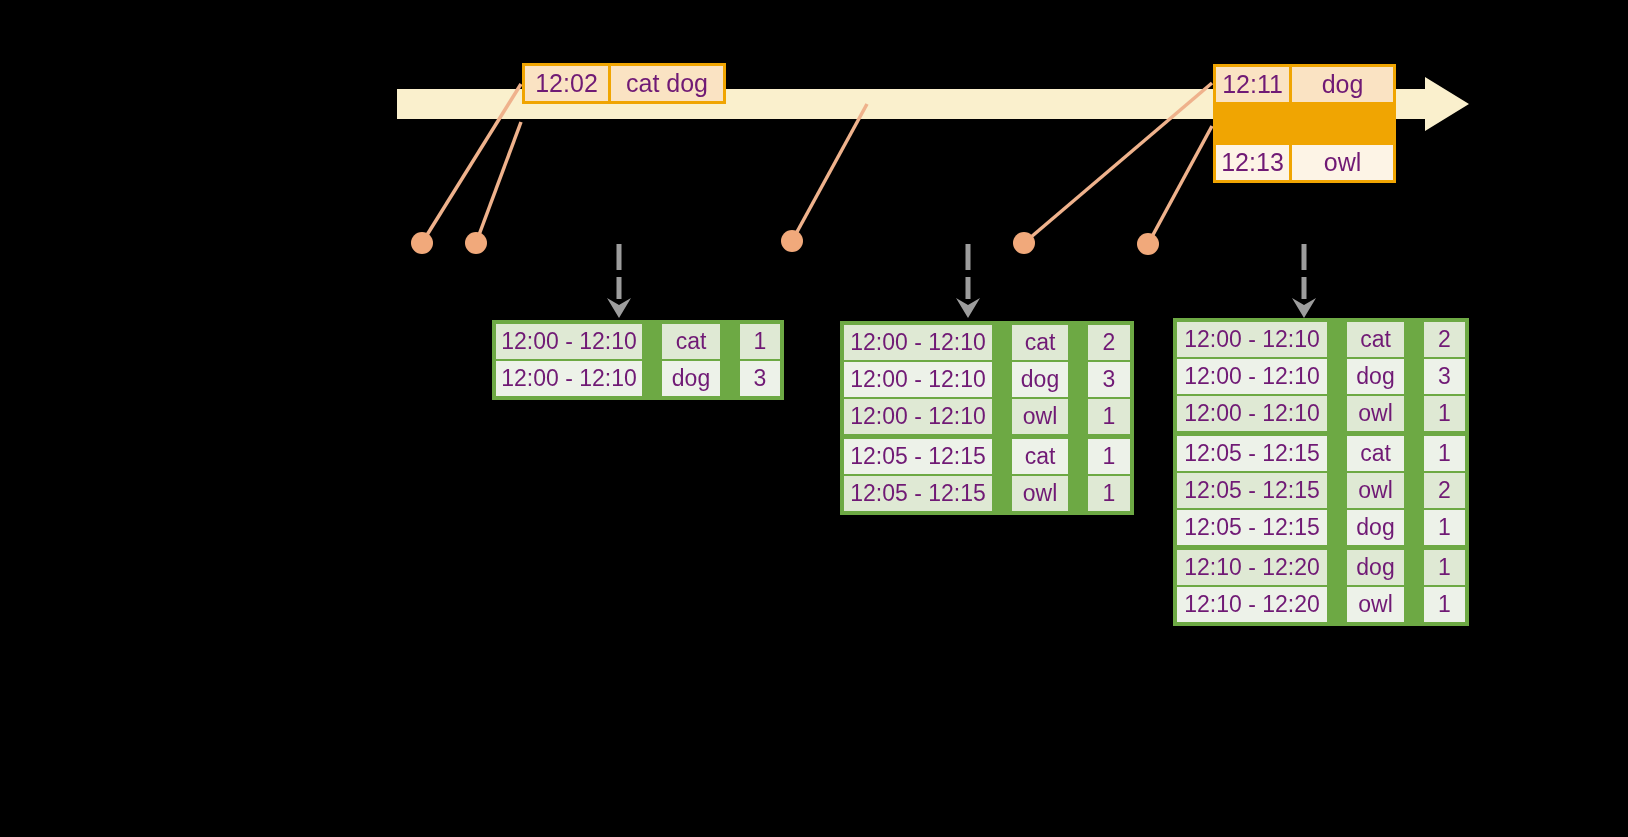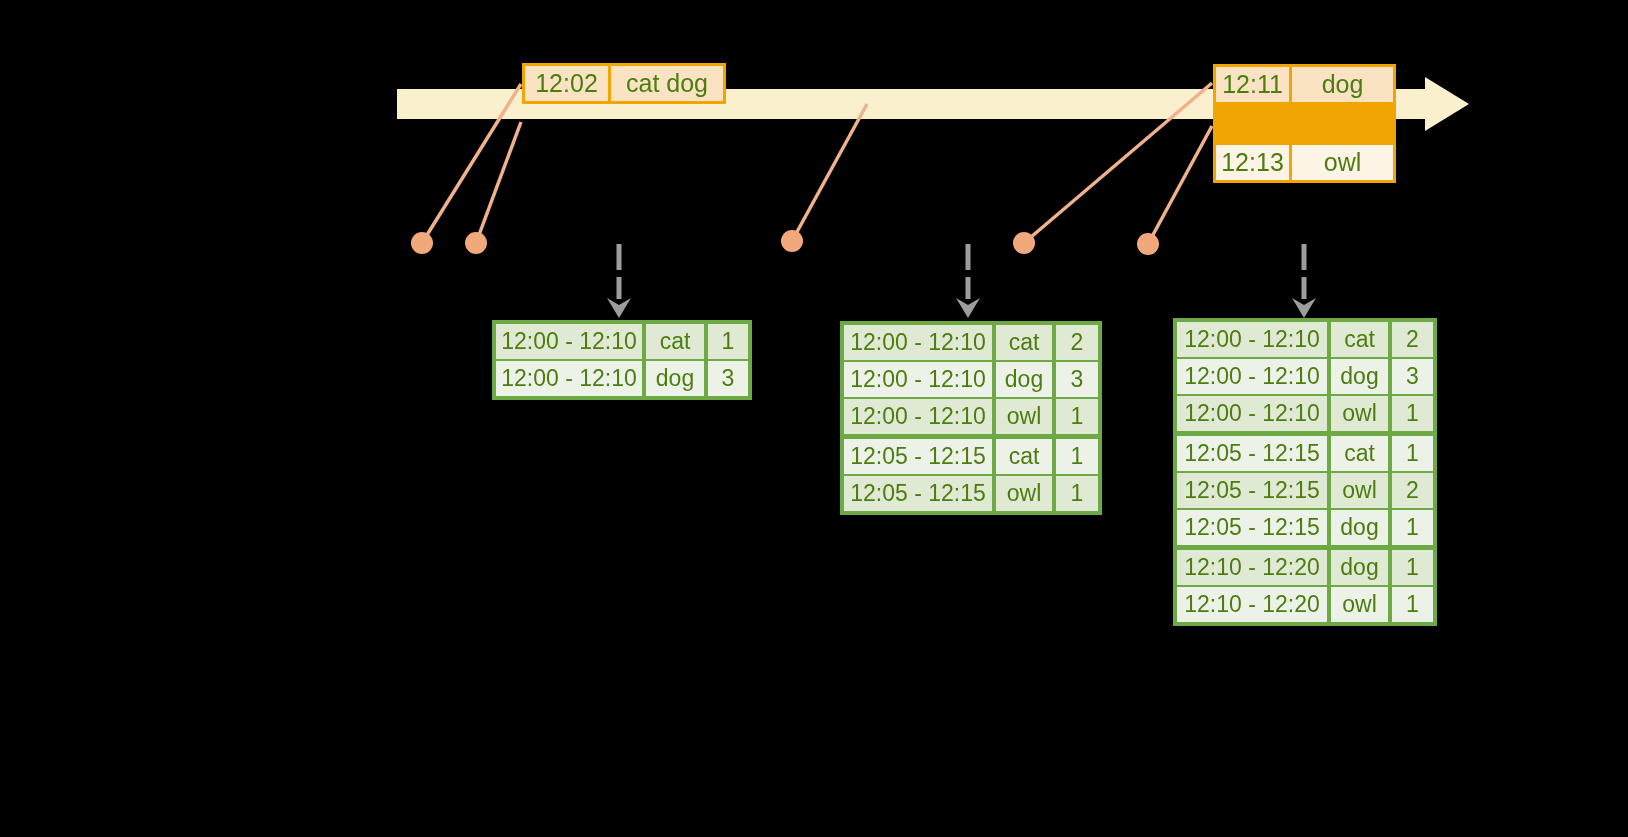--- a/index.html
+++ b/index.html
@@ -1,37 +1,37 @@
 <!DOCTYPE html>
 <html><head>
 <meta charset="utf-8">
 <style>
   html,body{margin:0;padding:0;background:#000;}
   .canvas{
     position:relative;width:1552px;height:837px;background:#000;
-    overflow:hidden;font-family:"Liberation Sans",sans-serif;color:#4d7c0f;
+    overflow:hidden;font-family:"Liberation Sans",sans-serif;color:#701a75;
   }
   .overlay{position:absolute;left:0;top:0;}
   
   .dtable{position:absolute;display:flex;flex-direction:column;box-sizing:border-box;}
   .trow{display:grid;grid-template-columns:var(--cols);}
   .trow:first-child{margin-top:0 !important;}
   .cell{
     height:var(--rowh,35px);display:flex;align-items:center;justify-content:center;
     white-space:nowrap;overflow:hidden;
   }
   
   .etable{background:#F0A502;padding:3px;}
   .etable .trow{margin-top:3px;gap:3px;}
   .etable .cell{font-size:25px;}
   .etable .cell.dark{background:#FAE3C3;}
   .etable .cell.light{background:#FDF4E6;}
   
   .gtable{background:#6DA944;padding:4px;}
-  .gtable .trow{margin-top:2px;gap:4px;border-radius:14px;}
+  .gtable .trow{margin-top:2px;gap:20px;border-radius:14px;}
   .gtable .trow.group-start{margin-top:5px;}
   .gtable .cell{font-size:23px;}
   .gtable .cell.dark{background:#DFE9D4;}
   .gtable .cell.light{background:#EDF2E9;}
 </style>
 </head>
 <body>
 
 <div class="canvas">
 

